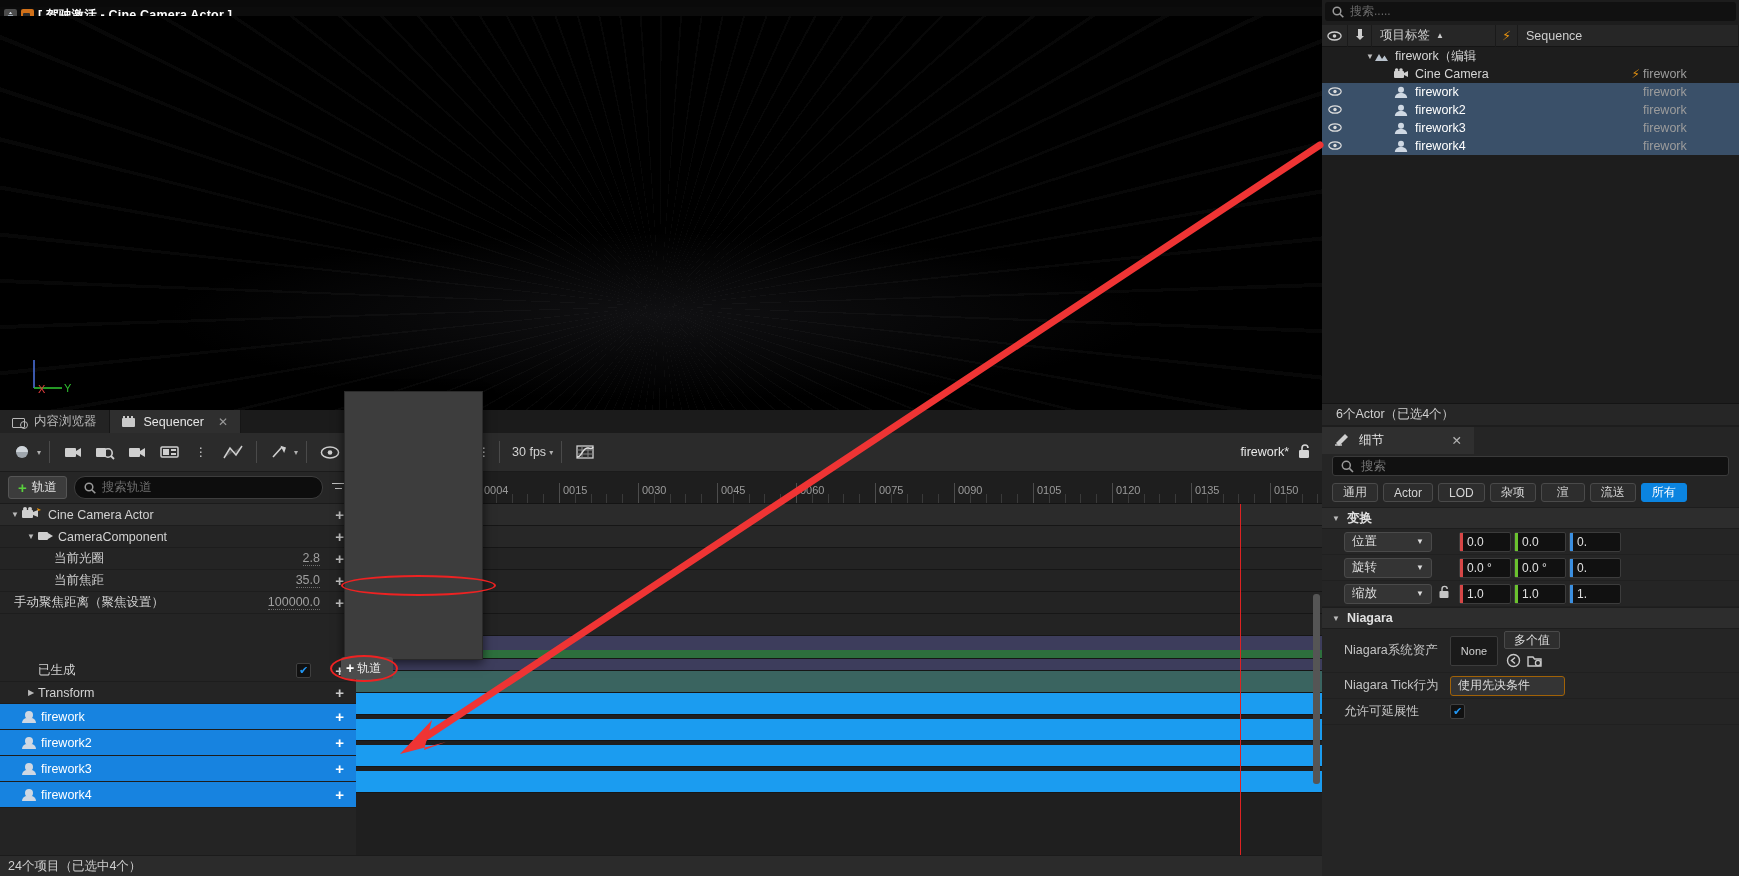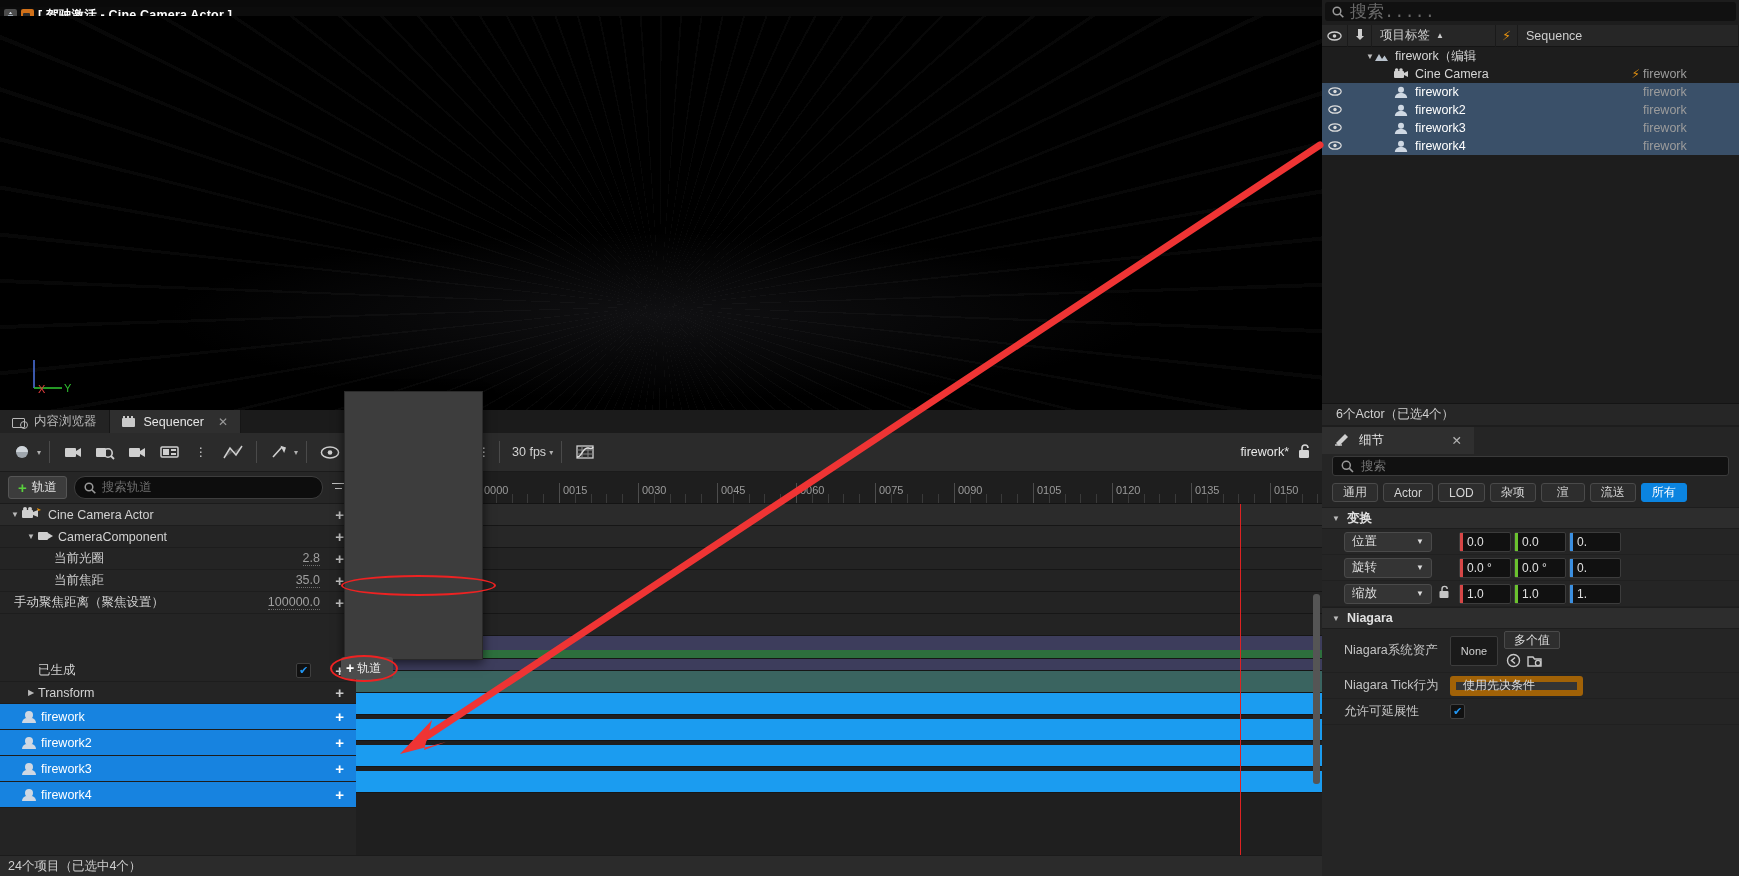--- a/index.html
+++ b/index.html
@@ -174,21 +174,21 @@
   }
   #plus-badge .p { color:#ffffff; font-weight:bold; font-size:14px; }
 
   
   #red-arrow { position:absolute; left:0; top:0; width:1739px; height:876px; pointer-events:none; z-index:70; }
 
   
   #rightpanel { position:absolute; left:1322px; top:0; width:417px; height:876px; background:#1d1d1d; }
   #outliner-search {
     height:19px; background:#111; margin:2px 3px 0 3px; border-radius:3px;
-    display:flex; align-items:center; gap:6px; padding:0 7px; color:#6a6a6a; font-size:17px;font-family:Liberation Mono, monospace;
+    display:flex; align-items:center; gap:6px; padding:0 7px; color:#6a6a6a; font-size:12px;
   }
   #outliner-cols {
     height:22px; margin-top:4px; background:#262626; display:flex; align-items:center;
     font-size:12.5px; color:#cdcdcd; border-bottom:1px solid #141414;
   }
   .ocol { display:flex; align-items:center; justify-content:center; height:22px; border-right:1px solid #1a1a1a;}
   .orow { height:18px; display:flex; align-items:center; font-size:12.5px; color:#d6d6d6; }
   .orow.sel { background:#3a5069; }
   .orow .eye { width:26px; text-align:center; color:#cfcfcf; font-size:11px; }
   .orow .lbl { flex:1; overflow:hidden; white-space:nowrap; }
@@ -381,21 +381,21 @@
             <line x1="8" y1="8" x2="11.3" y2="11.3" stroke="#9a9a9a" stroke-width="1.6"></line>
           </svg>
         <span>搜索轨道</span>
       </div>
       <div class="filter-ico"></div>
     </div>
 
     <div id="ruler">
       <div class="tickgroup" id="ruler-ticks">
           <div class="tick" style="left: 124px;"></div>
-          <div class="tlabel" style="left: 128px;">0000</div>
+          <div class="tlabel" style="left: 128px;">0004</div>
           <div class="tick" style="left: 139.8px; top: 22px; height: 10px; background: rgb(58, 58, 58);"></div>
           <div class="tick" style="left: 155.6px; top: 22px; height: 10px; background: rgb(58, 58, 58);"></div>
           <div class="tick" style="left: 171.4px; top: 22px; height: 10px; background: rgb(58, 58, 58);"></div>
           <div class="tick" style="left: 187.2px; top: 22px; height: 10px; background: rgb(58, 58, 58);"></div>
           <div class="tick" style="left: 203px;"></div>
           <div class="tlabel" style="left: 207px;">0015</div>
           <div class="tick" style="left: 218.8px; top: 22px; height: 10px; background: rgb(58, 58, 58);"></div>
           <div class="tick" style="left: 234.6px; top: 22px; height: 10px; background: rgb(58, 58, 58);"></div>
           <div class="tick" style="left: 250.4px; top: 22px; height: 10px; background: rgb(58, 58, 58);"></div>
           <div class="tick" style="left: 266.2px; top: 22px; height: 10px; background: rgb(58, 58, 58);"></div>
@@ -823,21 +823,21 @@
                   <path d="M1 3h5l1.5 2H14v7H1z" fill="none" stroke="#c8c8c8" stroke-width="1.4"></path>
                   <circle cx="11" cy="9" r="2.6" fill="none" stroke="#c8c8c8" stroke-width="1.3"></circle>
                 </svg>
             </span>
           </div>
         </div>
       </div>
 
       <div class="prow">
         <span class="plabel">Niagara Tick行为</span>
-        <div style="width:133px; height:20px; background:#343434; border:6px solid #a16207; border-radius:3px;
+        <div style="width:115px; height:20px; background:#343434; border:1px solid #a16207; border-radius:3px;
                     display:flex; align-items:center; justify-content:space-between; padding:0 7px; font-size:12px; color:#dcdcdc;">
           <span>使用先决条件</span>
         </div>
       </div>
 
       <div class="prow">
         <span class="plabel">允许可延展性</span>
         <div class="bluechk">✔</div>
       </div>
     </div>

